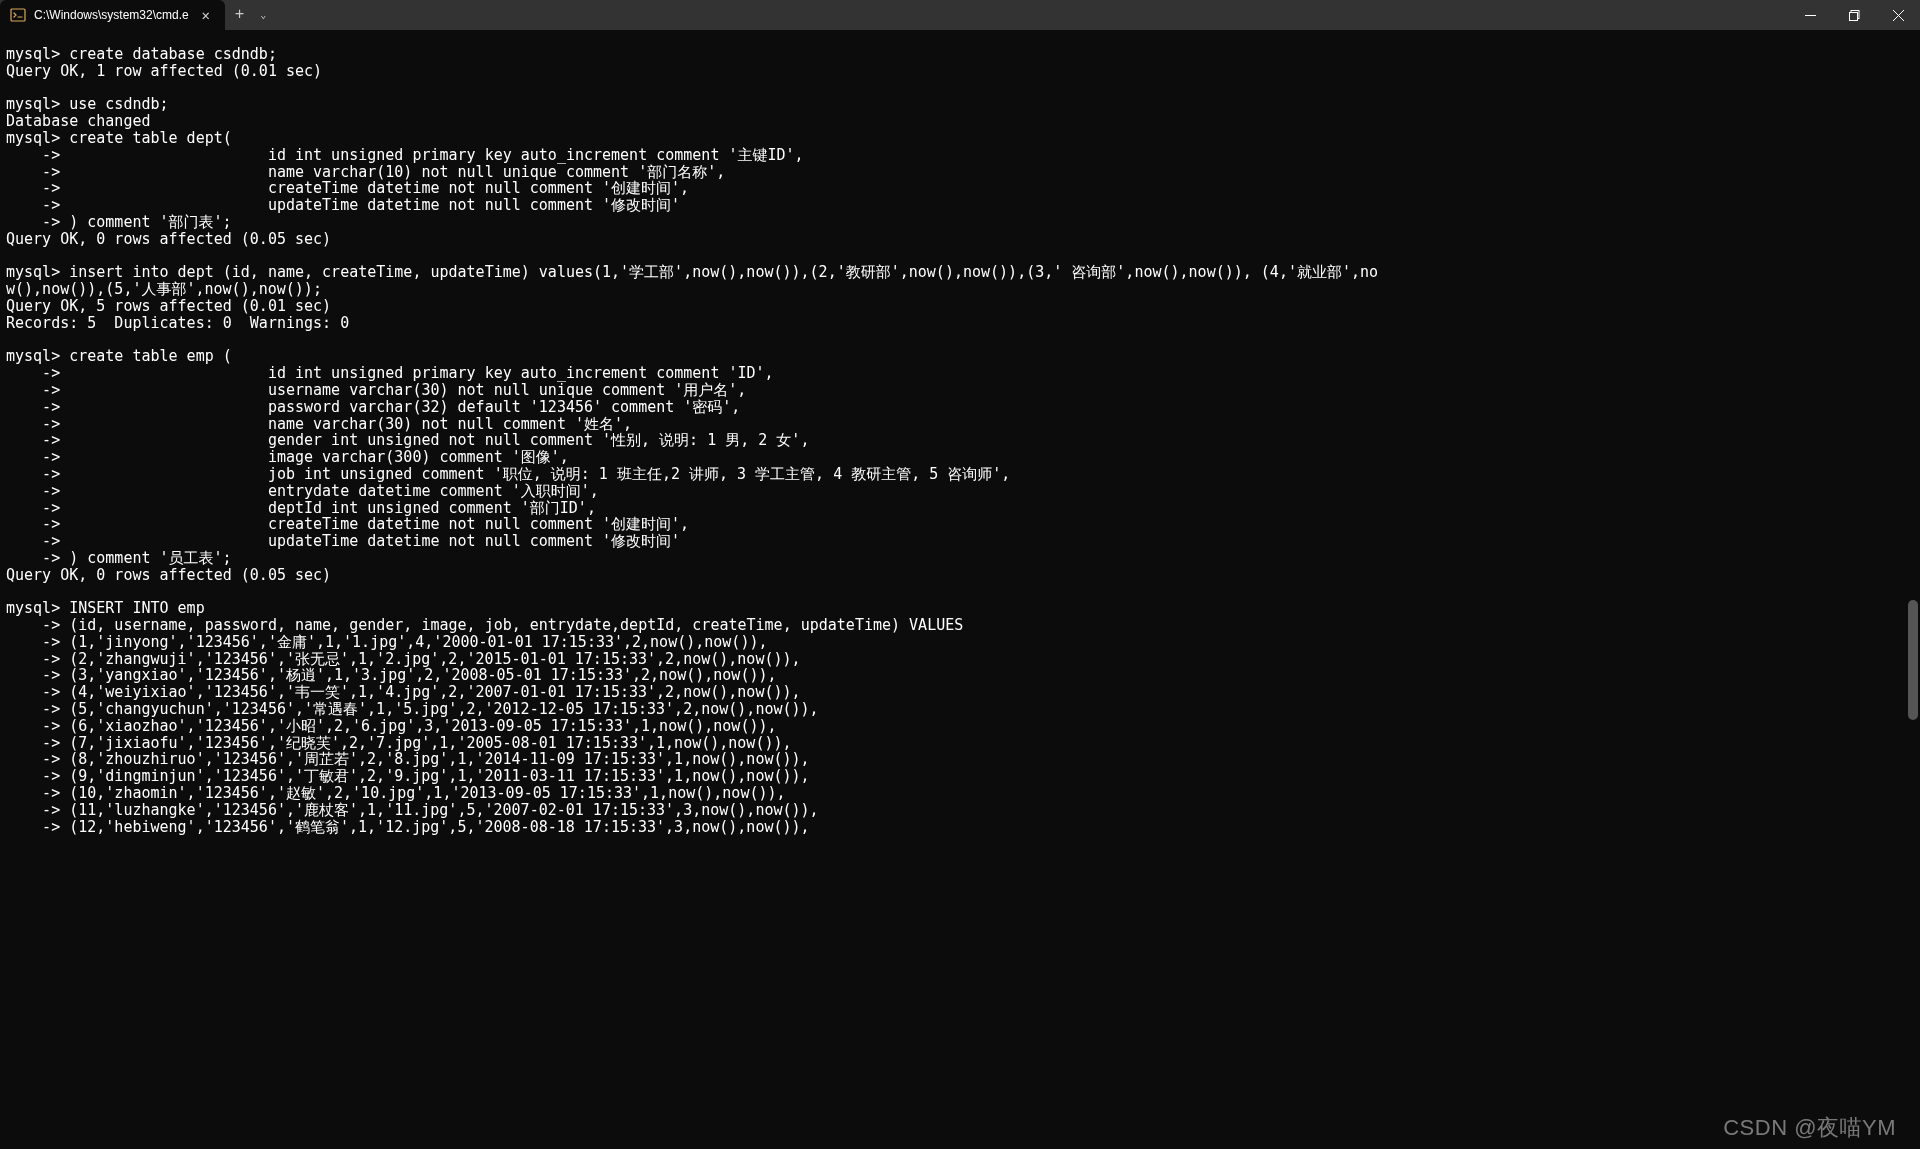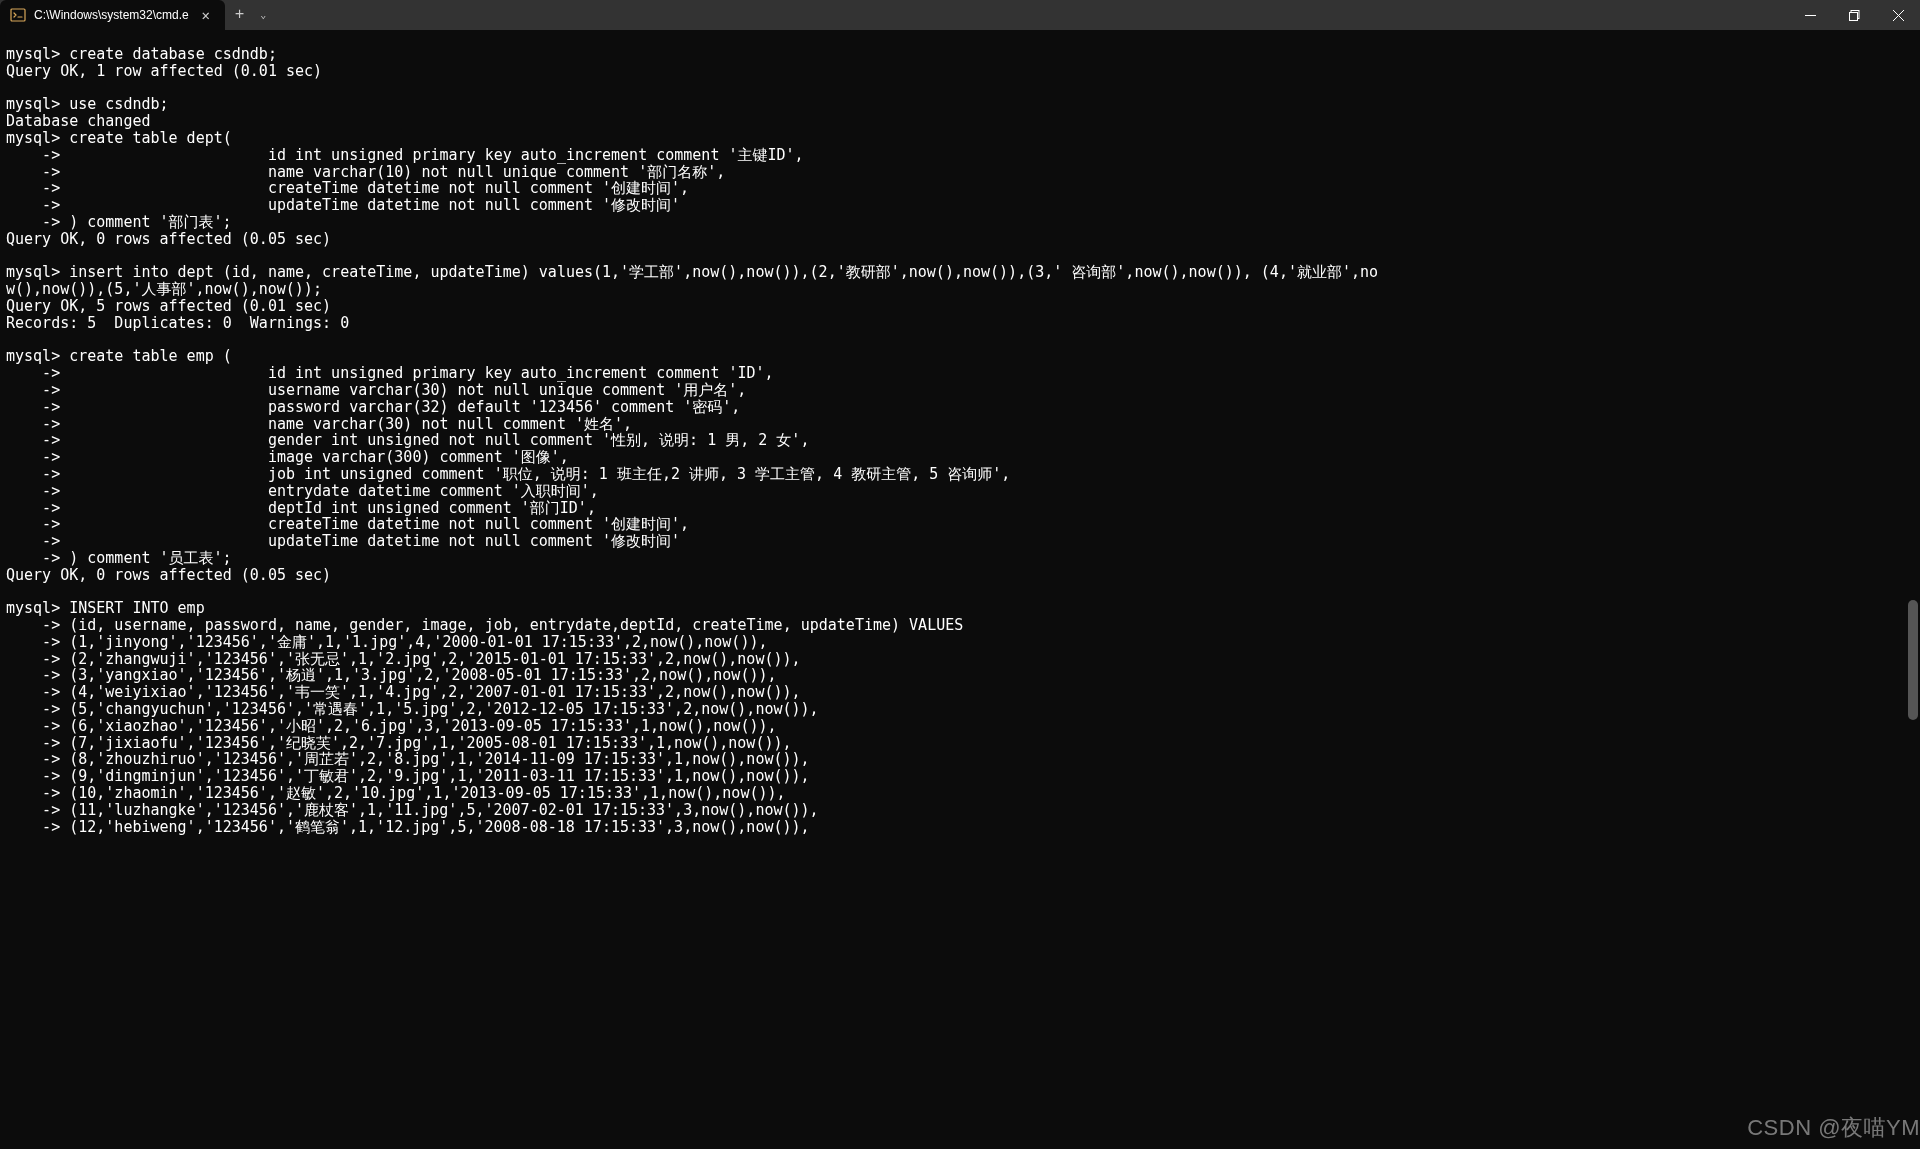--- a/index.html
+++ b/index.html
@@ -96,21 +96,21 @@
     }
     .terminal {
       padding: 16px 6px;
       white-space: pre;
       line-height: 1.12;
       color: #ffffff;
       font-weight: 500;
     }
     .watermark {
       position: absolute;
-      right: 0;
+      right: 24px;
       bottom: 6px;
       font-family: 'Segoe UI', sans-serif;
       font-size: 22px;
       color: rgba(220, 220, 220, 0.52);
       letter-spacing: 0.5px;
     }
     .scrollbar {
       position: absolute;
       right: 0;
       top: 30px;

